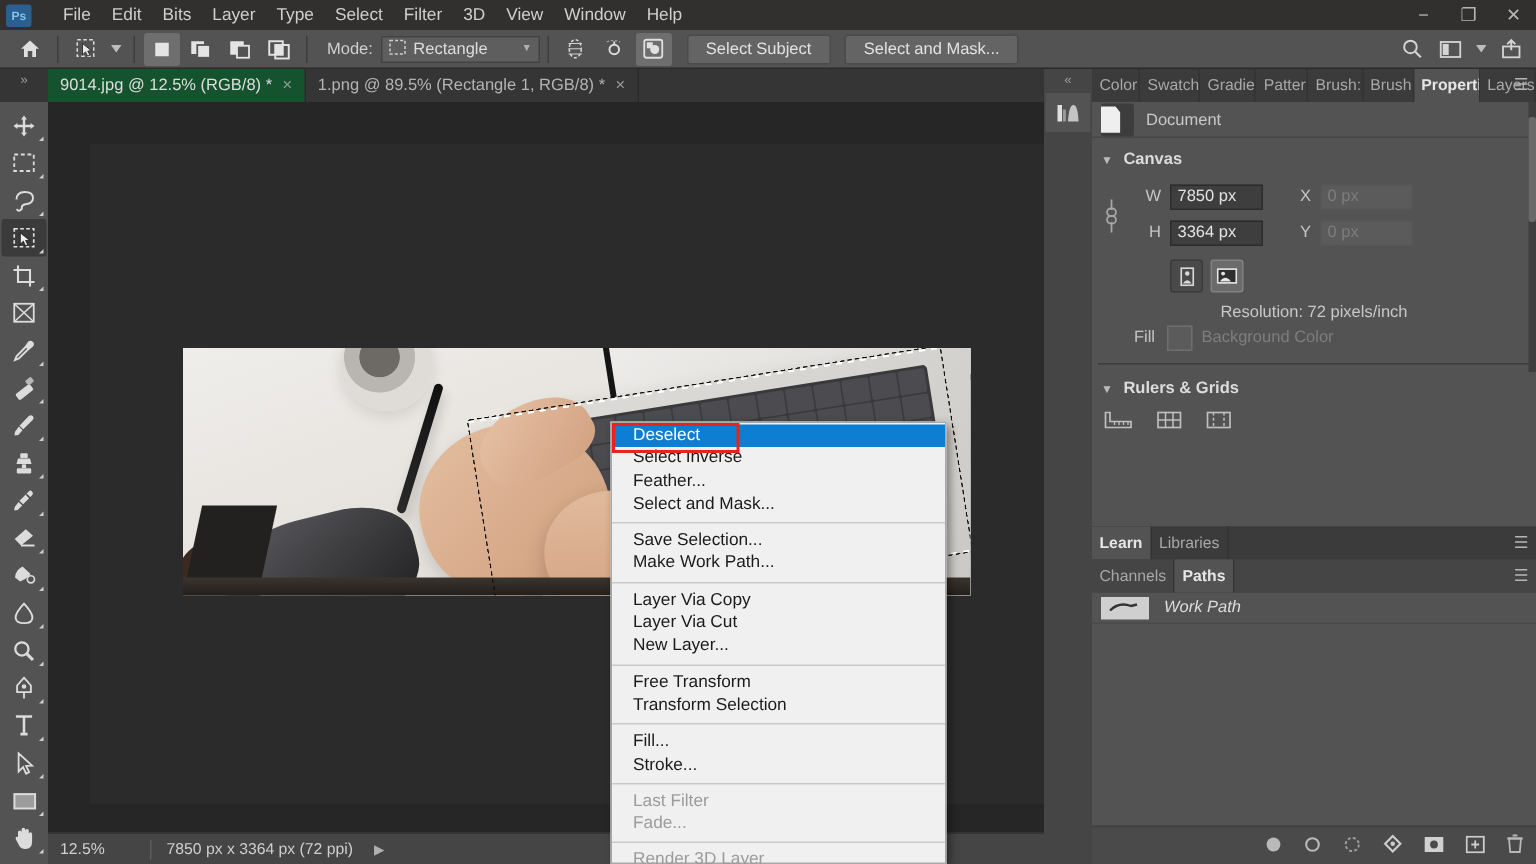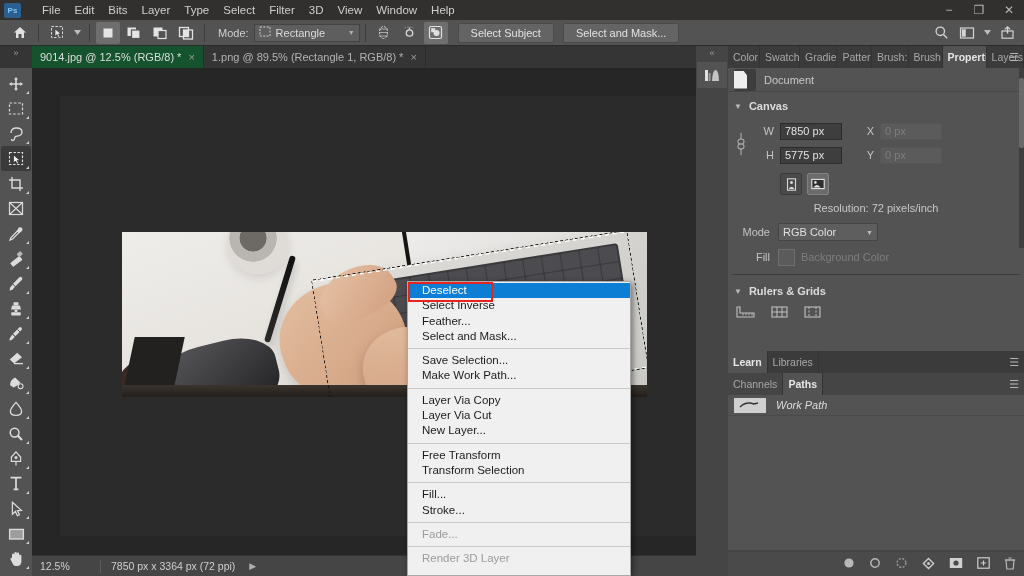--- a/index.html
+++ b/index.html
@@ -664,20 +664,21 @@
     <div class="ctx-item">Layer Via Copy</div>
     <div class="ctx-item">Layer Via Cut</div>
     <div class="ctx-item">New Layer...</div>
     <div class="ctx-sep"></div>
     <div class="ctx-item">Free Transform</div>
     <div class="ctx-item">Transform Selection</div>
     <div class="ctx-sep"></div>
     <div class="ctx-item">Fill...</div>
     <div class="ctx-item">Stroke...</div>
     <div class="ctx-sep"></div>
+    <div class="ctx-item disabled">Last Filter</div>
     <div class="ctx-item disabled">Fade...</div>
     <div class="ctx-sep"></div>
     <div class="ctx-item disabled">Render 3D Layer</div>
 
     <div class="ctx-highlight-box"></div>
   </div>
 
   <div class="dock-strip">
     <div class="collapse-arrows">«</div>
     <div class="mini-panel">
@@ -726,21 +727,21 @@
         </div>
         <div style="margin-left:8px;">
           <div class="field-row">
             <span class="f-label">W</span>
             <span class="f-input">7850 px</span>
             <span class="f-label" style="margin-left:14px;">X</span>
             <span class="f-input dim">0 px</span>
           </div>
           <div class="field-row">
             <span class="f-label">H</span>
-            <span class="f-input">5775 px</span>
+            <span class="f-input">3364 px</span>
             <span class="f-label" style="margin-left:14px;">Y</span>
             <span class="f-input dim">0 px</span>
           </div>
         </div>
       </div>
 
       <div style="display:flex; justify-content:flex-start; padding-left:52px; margin-top:5px;">
         <div class="orient-btn">
           <svg width="13" height="13" viewBox="0 0 13 13">
               <rect x="2.5" y="0.8" width="8" height="11.4" fill="none" stroke="#d8d8d8" stroke-width="1.1"></rect>
@@ -752,27 +753,20 @@
           <svg width="14" height="12" viewBox="0 0 14 12">
               <rect x="0.8" y="1.4" width="12.4" height="9.2" fill="#2f2f2f" stroke="#e4e4e4" stroke-width="1.1"></rect>
               <circle cx="4.4" cy="4.4" r="1.3" fill="#e4e4e4"></circle>
               <path d="M2.2 9.6 Q6 4.6 9.6 9.6 Z" fill="#e4e4e4"></path>
             </svg>
         </div>
       </div>
 
       <div class="res-text" style="margin-top:7px;">Resolution: 72 pixels/inch</div>
 
-      <div class="sel-row" style="margin-top:7px;">
-        <span class="sel-label">Mode</span>
-        <span class="sel-box">
-          <span>RGB Color</span>
-          <span class="caret">▼</span>
-        </span>
-      </div>
       <div class="sel-row">
         <span class="sel-label">Fill</span>
         <span class="fill-sw"></span>
         <span class="fill-txt">Background Color</span>
       </div>
 
       <div class="panel-divider"></div>
 
       <div class="sec-head">
         <span class="arrow">▼</span>

